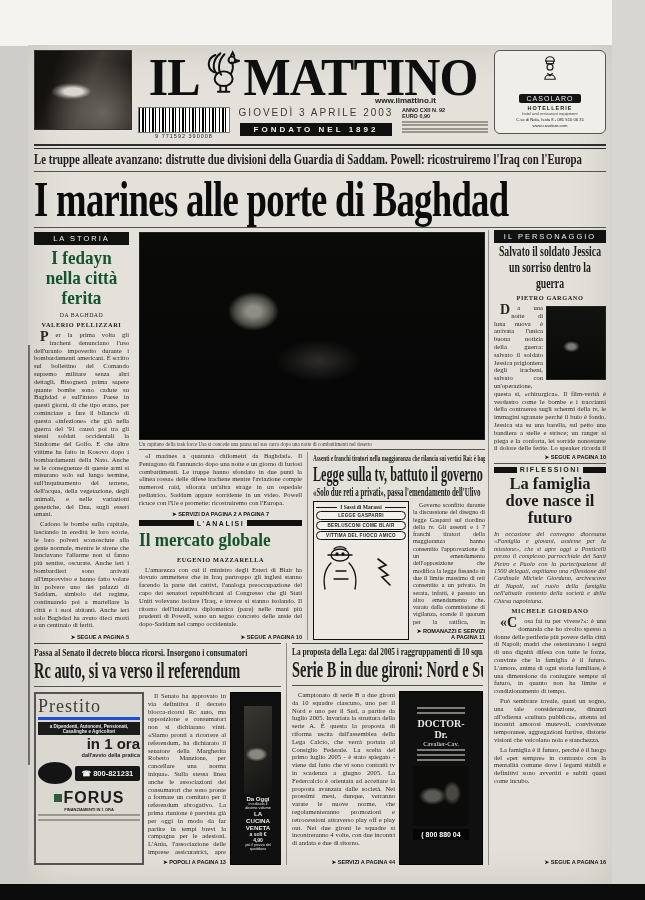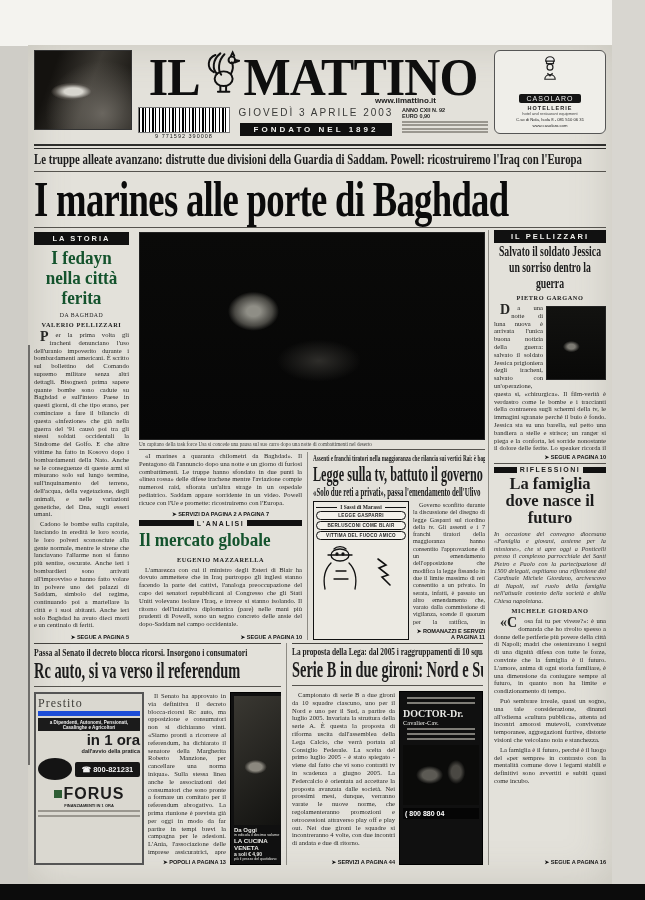--- a/index.html
+++ b/index.html
@@ -54,21 +54,21 @@
   .sq65{display:block;width:153.8%;transform:scaleX(0.65);transform-origin:0 0;}
   .sq70{display:block;width:142.9%;transform:scaleX(0.70);transform-origin:0 0;}
   .sq72{display:block;width:138.9%;transform:scaleX(0.72);transform-origin:0 0;}
   .sq90{display:block;width:111.1%;transform:scaleX(0.90);transform-origin:0 0;}
   .main-headline{font-weight:bold;font-size:51px;line-height:50px;white-space:nowrap;
                  letter-spacing:-1px;color:#0b0b0b;margin-top:1px;}
   .deck{font-weight:bold;font-size:17px;white-space:nowrap;margin-top:2px;}
   .thinrule{border-top:1px solid #55534e;margin:3px 0 2px;}
 
   
-  .label-bar{background:#111;color:#f1f1ee;font-family:"Liberation Sans",sans-serif;font-weight:bold;
+  .label-bar{background:#111;color:#f1f1ee;font-family:"Liberation Sans",sans-serif;font-weight:normal;
              font-size:7.5px;letter-spacing:2px;text-align:center;padding:2px 0;}
   .label-flank{display:flex;align-items:center;gap:3px;}
   .label-flank .bar{flex:1;height:6px;background:#111;}
   .label-flank .txt{font-family:"Liberation Sans",sans-serif;font-weight:bold;font-size:7px;
                     letter-spacing:1.5px;white-space:nowrap;}
   .art-title{font-weight:bold;text-align:center;color:#14532d;}
   .byline{font-family:"Liberation Serif",serif;font-weight:bold;font-size:6.3px;letter-spacing:.6px;
           text-align:center;margin:3px 0;}
   .pre-byline{font-size:5.8px;text-align:center;letter-spacing:.5px;margin-top:3px;}
   .body-text{font-size:6.6px;line-height:7.8px;text-align:justify;color:#262624;}
@@ -123,36 +123,36 @@
   .sec-title{font-weight:bold;font-size:24px;line-height:25px;white-space:nowrap;}
   .rc-row{display:flex;gap:4px;flex:1;margin-top:3px;overflow:hidden;}
   .rc-body{width:78px;flex:none;overflow:hidden;display:flex;flex-direction:column;}
   .sb-sec{flex:1;display:flex;flex-direction:column;border-top:1px solid #44423e;padding-top:2px;overflow:hidden;}
   .sb-row{display:flex;gap:4px;flex:1;margin-top:3px;overflow:hidden;}
   .sb-body{flex:1;overflow:hidden;display:flex;flex-direction:column;}
 
   
   .prestito{width:110px;flex:none;border:2px solid #555;background:#dad8d0;box-sizing:border-box;
             font-family:"Liberation Sans",sans-serif;display:flex;flex-direction:column;padding:2px;}
-  .prestito-title{font-family:"Liberation Serif",serif;font-size:12px;color:#3f3d39;letter-spacing:1px;
-                  border-bottom:5px solid #1d4ed8;}
+  .prestito-title{font-family:"Liberation Serif",serif;font-size:18px;color:#3f3d39;letter-spacing:1px;
+                  border-bottom:3px solid #1d4ed8;}
   .prestito-aud{background:#1b1b1b;color:#eee;font-size:4.6px;font-weight:bold;text-align:center;padding:1.5px;margin-top:2px;}
   .prestito-amt{font-weight:bold;font-size:11px;text-align:right;margin-top:4px;}
   .prestito-hr{font-weight:bold;font-size:15px;text-align:right;}
   .prestito-sub{font-size:5.5px;text-align:right;font-weight:bold;}
   .prestito-mid{display:flex;align-items:center;gap:3px;margin-top:4px;}
   .prestito-oval{width:34px;height:22px;background:#141414;border-radius:50%;}
   .prestito-phone{flex:1;background:#161616;color:#f2f2f2;font-weight:bold;font-size:7.5px;
                   text-align:center;padding:3px 0;border-radius:2px;}
   .forus{display:flex;align-items:center;justify-content:center;gap:2px;margin-top:5px;}
   .forus-box{width:8px;height:8px;background:#2e5d34;}
   .forus-name{font-weight:bold;font-size:16px;letter-spacing:1px;}
   .forus-sub{font-size:4px;text-align:center;font-weight:bold;}
-  .dark-ad{background:#101010;border:1px solid #000;color:#e8e8e4;
-           font-family:"Liberation Sans",sans-serif;box-sizing:border-box;padding:3px;overflow:hidden;}
+  .dark-ad{background:#101010;border:1px solid #000;color:#e8e8e4;text-align:center;
+           font-family:"Liberation Sans",sans-serif;box-sizing:border-box;padding:13px;overflow:hidden;}
   .cucina{width:56px;flex:none;display:flex;flex-direction:column;justify-content:flex-end;}
   .cucina-img{flex:1;background:
       radial-gradient(ellipse 16px 10px at 45% 55%,#8b887f 0 40%,transparent 70%),
       linear-gradient(140deg,#3a3832,#121210);margin-bottom:2px;}
   .cucina .l1{font-weight:bold;font-size:6px;}
   .cucina .l2{font-size:3.8px;}
   .cucina .l3{font-weight:bold;font-size:6.2px;}
   .cucina .l4{font-weight:bold;font-size:5px;}
   .cucina .l5{font-size:3.6px;}
   .doctor{width:84px;flex:none;display:flex;flex-direction:column;}
@@ -429,21 +429,21 @@
           </div>
         </div>
       </div>
     </div>
 
     <div class="vdiv"></div>
 
     <div class="right-col">
 
       <div class="pers-block">
-        <div class="label-bar">IL PELLIZZARI</div>
+        <div class="label-bar">IL PERSONAGGIO</div>
         <div class="pers-title">
           <span class="sq65" style="text-align:center;">Salvato il soldato Jessica un sorriso dentro la guerra</span>
         </div>
         <div class="byline">PIETRO GARGANO</div>
         <div class="pers-body body-text">
           <span class="inset-photo"></span>
           <p class="dropcap">Da una notte di luna nuova è arrivata l'unica buona notizia della guerra: salvato il soldato Jessica prigioniera degli iracheni, salvato con un'operazione, questa sì, «chirurgica». Il film-verità è verdastro come le bombe e i traccianti della contraerea sugli schermi della tv, le immagini sgranate perché il buio è fondo. Jessica sta su una barella, sul petto una bandiera a stelle e strisce; un ranger si piega e la conforta, lei sorride nonostante il dolore delle ferite. Lo speaker ricorda il motto «non si lascia mai dietro un compagno caduto». Fine.</p>
 
         </div>
         <div class="jump">➤ SEGUE A PAGINA 10</div>

